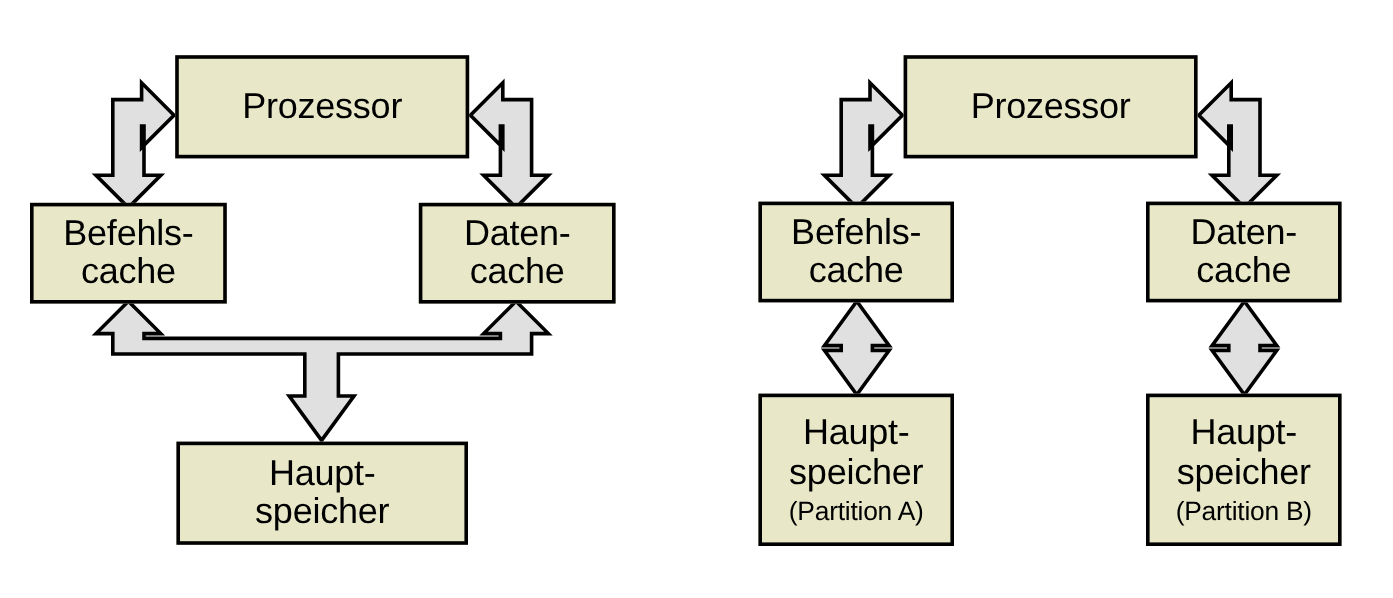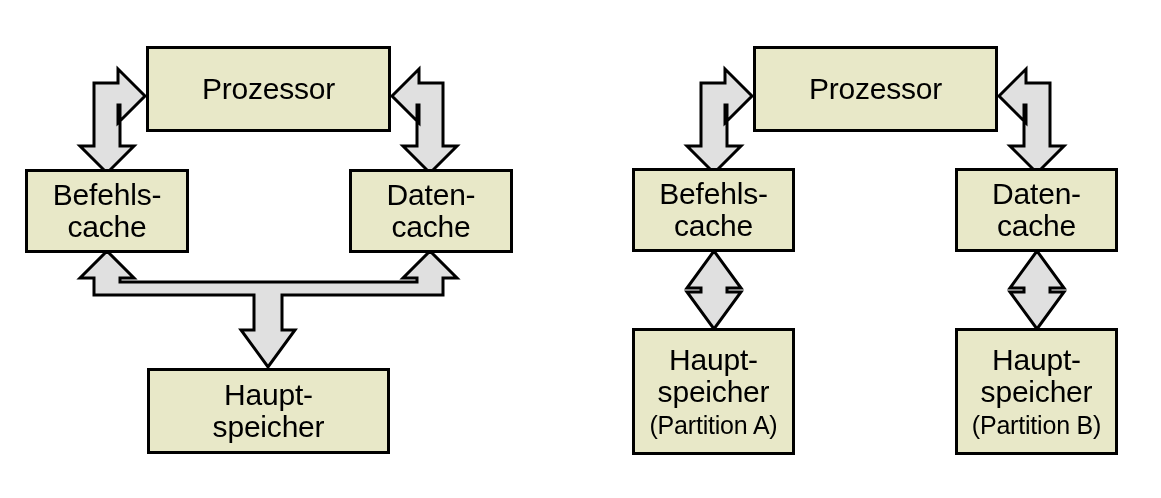--- a/index.html
+++ b/index.html
@@ -46,21 +46,21 @@
     color: #000000;
     line-height: 1.08;
     z-index: 2;
   }
   .node-label {
     font-size: 30px;
     white-space: pre-line;
     letter-spacing: -0.2px;
   }
   .node-sublabel {
-    font-size: 25px;
+    font-size: 22px;
     margin-top: 4px;
     letter-spacing: -0.2px;
   }
   .box-proc    { font-size: 30px; }
 </style>
 </head>
 <body>
 
 <div id="canvas">
 

